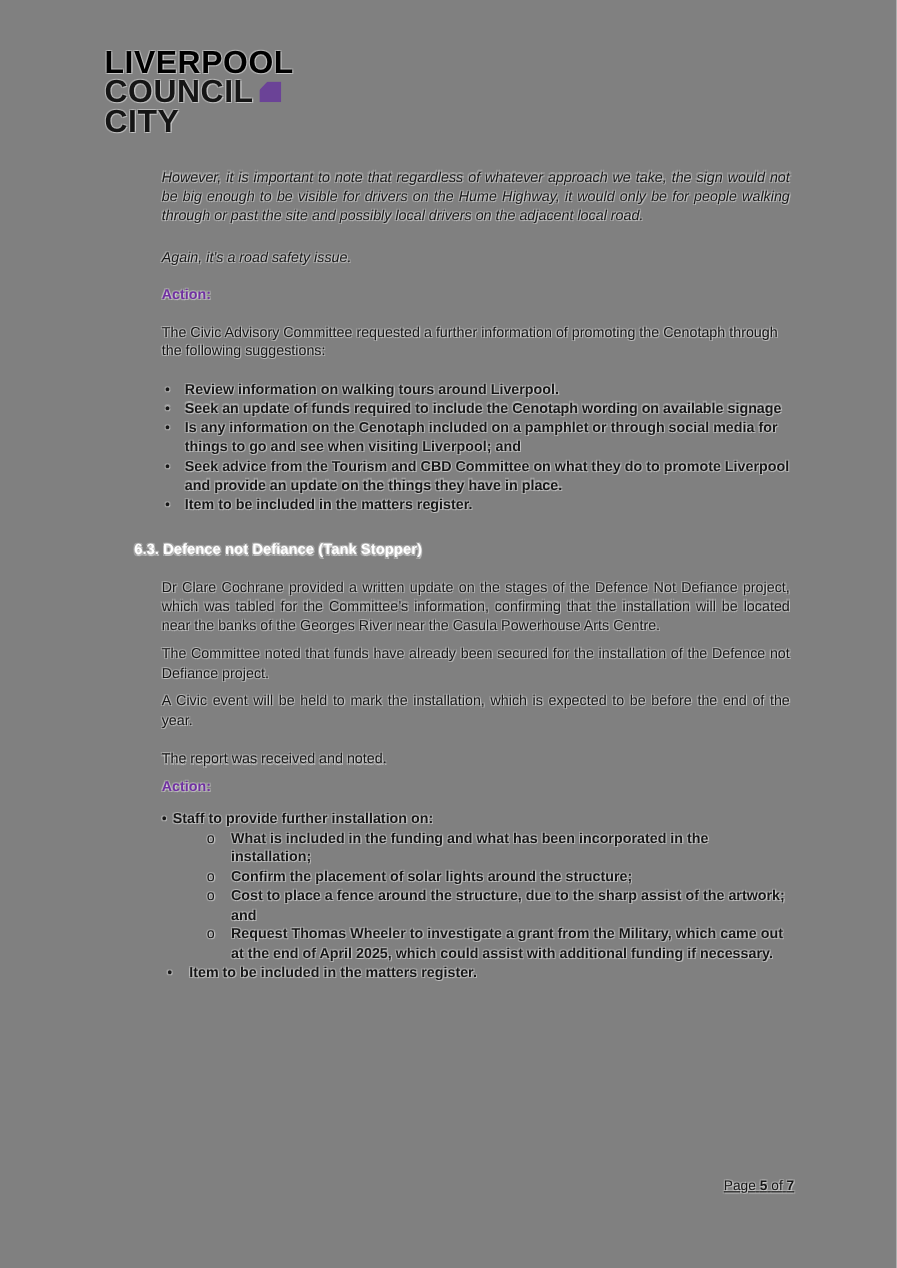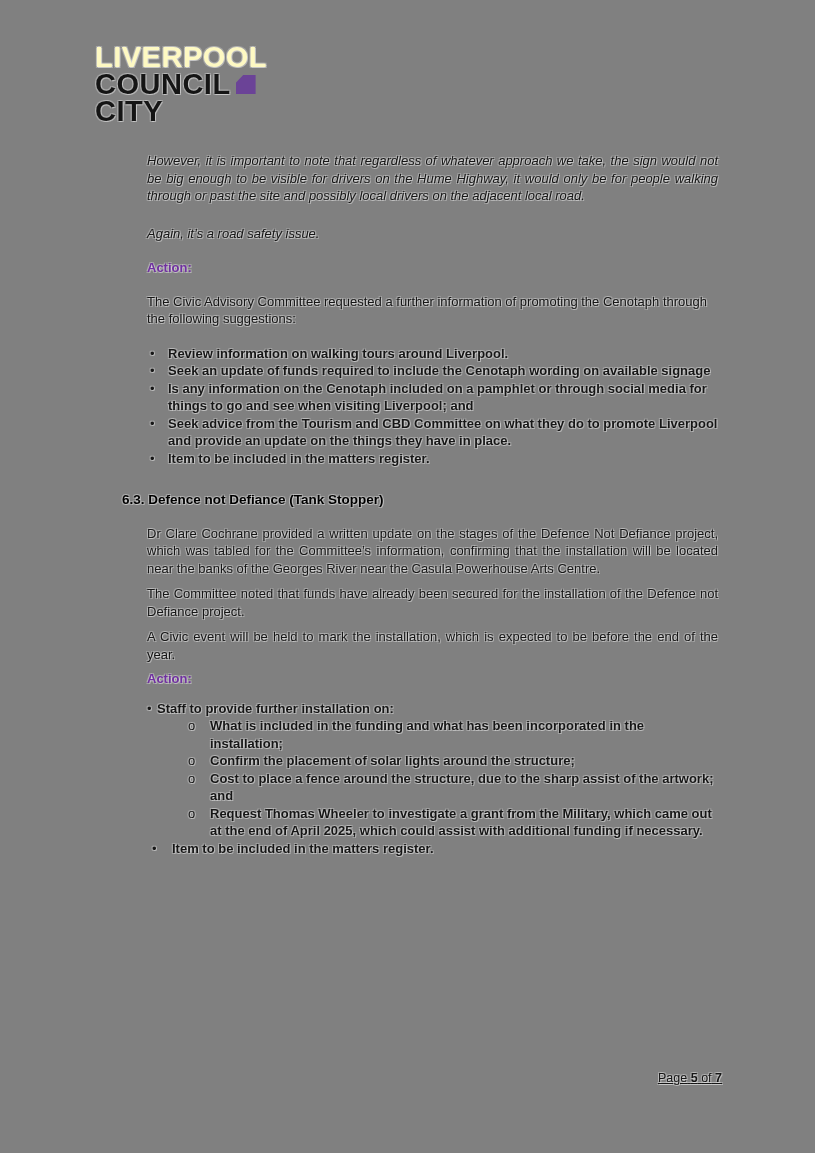--- a/index.html
+++ b/index.html
@@ -17,37 +17,37 @@
       -1px -1px 0 rgba(255,255,255,.26),
       1px -1px 0 rgba(255,255,255,.26),
       -1px 1px 0 rgba(255,255,255,.26);
   }
   
   .logo { position:absolute; top:44px; left:95px; }
   .logo-line {
     font-size:29px; line-height:27px; font-weight:800;
     letter-spacing:.5px; color:#151515; white-space:nowrap;
   }
-  .logo-line.purple { color:#fef9c3; }
+  .logo-line.purple { color:#000000; }
   .logo-mark {
     display:inline-block; width:20px; height:19px;
     background:#6B4397;
     clip-path:polygon(38% 0, 100% 0, 100% 100%, 0 100%, 0 42%);
     margin-left:5px;
   }
   
   .doc-body { position:absolute; top:152px; left:147px; width:571px; }
   p { margin:0; }
   .just { text-align:justify; }
   .italic { font-style:italic; }
   .action {
     color:#7030A0; font-weight:700; font-size:13px; line-height:17.5px; margin:0;
   }
   .h63 {
-    color:#000000; font-weight:700; font-size:13.5px; line-height:17.5px;
+    color:#ffffff; font-weight:700; font-size:13.5px; line-height:17.5px;
     margin:24px 0 16px -25px;
   }
   
   .mt-20 { margin-top:20px; }
   .mt-17 { margin-top:17px; }
   .mt-16 { margin-top:16px; }
   .mt-18 { margin-top:18px; }
   .mt-12 { margin-top:12px; }
   .mt-8  { margin-top:8px; }
   .mt-7  { margin-top:7px; }
@@ -111,20 +111,21 @@
     </div>
 
     <h3 class="h63">6.3. Defence not Defiance (Tank Stopper)</h3>
 
     <p class="just">Dr Clare Cochrane provided a written update on the stages of the Defence Not Defiance project, which was tabled for the Committee’s information, confirming that the installation will be located near the banks of the Georges River near the Casula Powerhouse Arts Centre.</p>
 
     <p class="just mt-8">The Committee noted that funds have already been secured for the installation of the Defence not Defiance project.</p>
 
     <p class="just mt-8">A Civic event will be held to mark the installation, which is expected to be before the end of the year.</p>
 
+    <p class="mt-18">The report was received and noted.</p>
 
     <h4 class="action mt-7">Action:</h4>
 
     <div class="staff mt-12">
       <div class="li">
         <span class="m">•</span>
         <span class="t">Staff to provide further installation on:</span>
       </div>
     </div>
 

